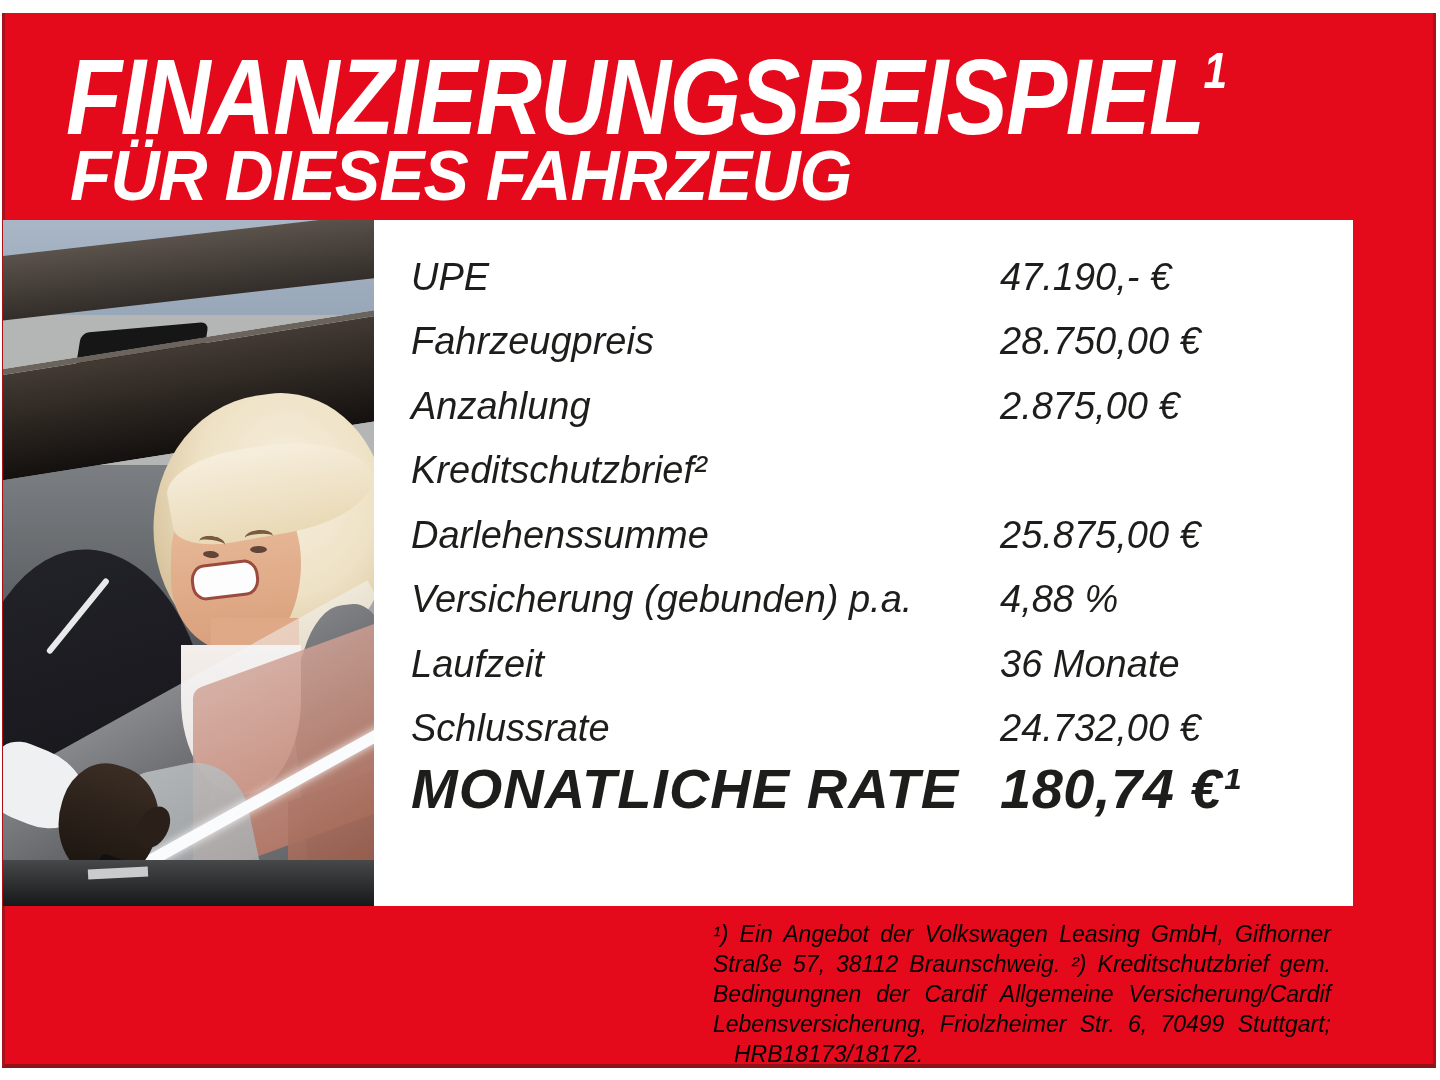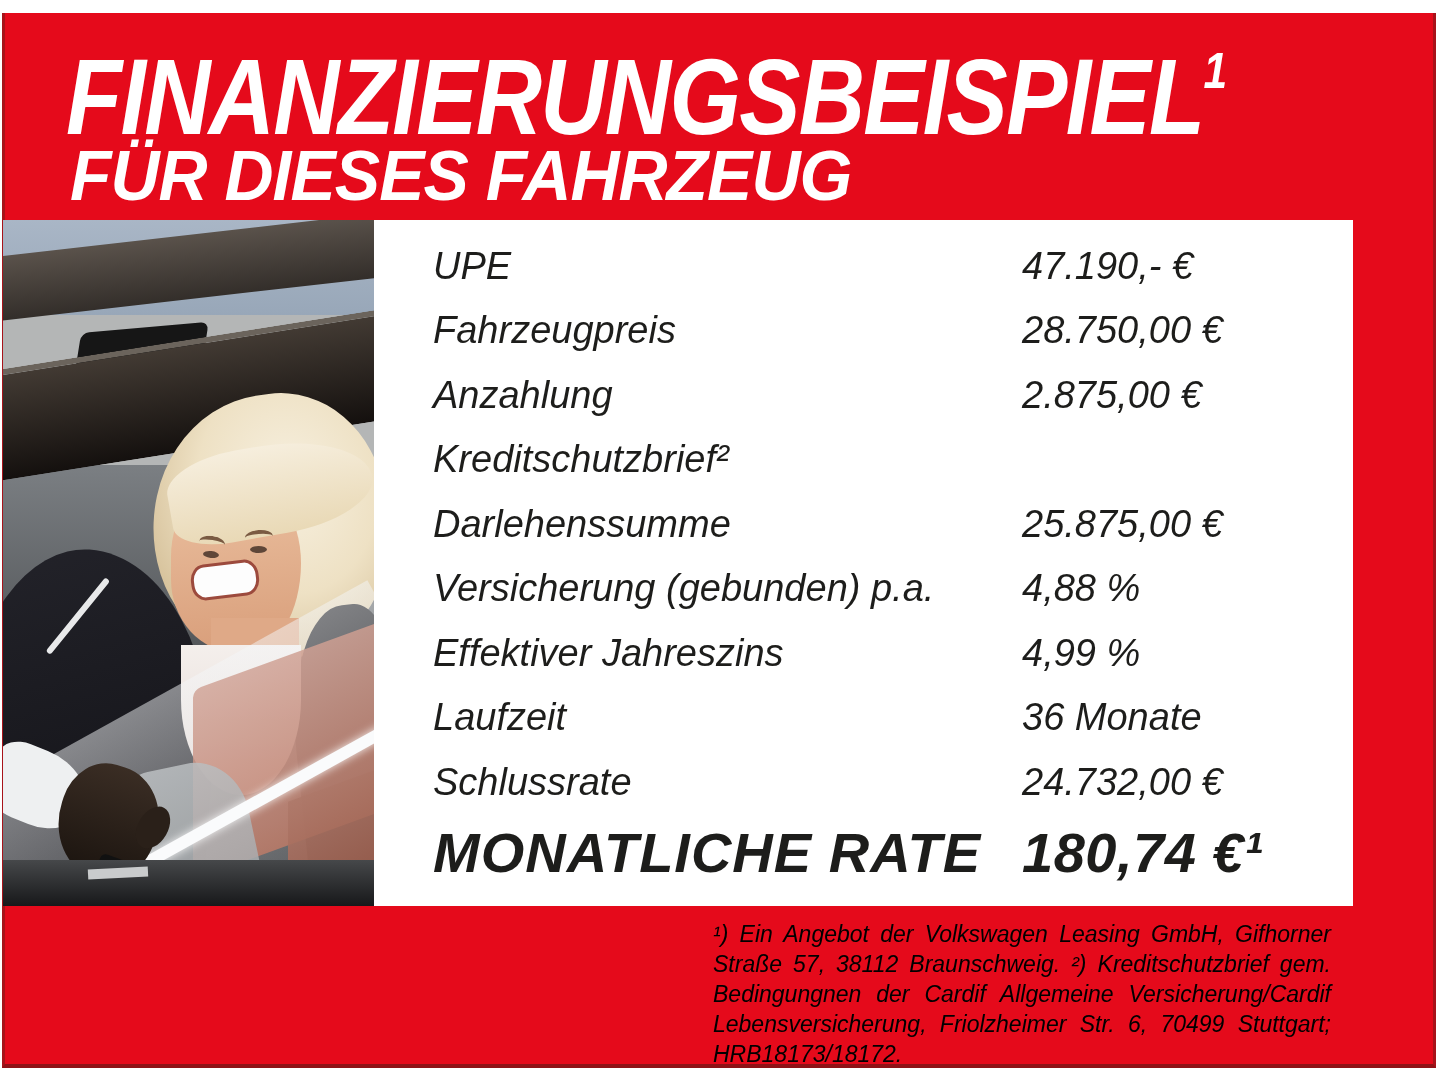--- a/index.html
+++ b/index.html
@@ -26,34 +26,34 @@
     font-size:70px;line-height:1;font-weight:bold;color:#ffffff;
     white-space:nowrap;letter-spacing:-1px;
   }
   .t2 .squeeze{display:inline-block;transform:scaleX(.97);transform-origin:0 50%;}
 
   
   .panel{
     position:absolute;left:369px;top:207px;width:979px;height:686px;
     background:#ffffff;box-sizing:border-box;padding-top:14px;
   }
-  .frow{height:64.5px;display:flex;align-items:center;padding-left:59px;
+  .frow{height:64.5px;display:flex;align-items:flex-end;padding-left:37px;
         font-size:38px;color:#1d1d1b;}
   .frow .lbl{width:553px;flex:none;white-space:nowrap;}
   .frow .val{white-space:nowrap;margin-left:36px;}
   .frow.rate{margin-top:6px;font-size:56px;font-weight:bold;letter-spacing:.5px;}
   .frow.rate .lbl{width:553px;letter-spacing:1px;}
 
   
   .footnote{
     position:absolute;left:708px;top:906px;width:618px;
     font-size:23px;line-height:30px;color:#000000;
   }
   .footnote .fl{text-align:justify;text-align-last:justify;}
-  .footnote .fl.last{text-align:right;text-align-last:left;}
+  .footnote .fl.last{text-align:right;text-align-last:left;margin-left:21px;}
 
   
   .photo{
     position:absolute;left:-2px;top:207px;width:371px;height:686px;overflow:hidden;
     background:linear-gradient(180deg,#8b9096 0%,#7c8084 35%,#55585b 62%,#3c3e41 100%);
   }
   .photo div{position:absolute;}
   .ph-sky{left:0;top:0;width:371px;height:140px;
     background:linear-gradient(180deg,#a9b6c6 0%,#90a0b2 100%);}
   .ph-street{left:0;top:95px;width:371px;height:150px;background:#b4b6b6;}
@@ -173,24 +173,20 @@
       </div>
     <div class="frow">
         <span class="lbl">Darlehenssumme</span>
         <span class="val">25.875,00 €</span>
       </div>
     <div class="frow">
         <span class="lbl">Versicherung (gebunden) p.a.</span>
         <span class="val">4,88 %</span>
       </div>
     <div class="frow">
-        <span class="lbl">Effektiver Jahreszins</span>
-        <span class="val">4,99 %</span>
-      </div>
-    <div class="frow">
         <span class="lbl">Laufzeit</span>
         <span class="val">36 Monate</span>
       </div>
     <div class="frow">
         <span class="lbl">Schlussrate</span>
         <span class="val">24.732,00 €</span>
       </div>
     <div class="frow rate">
         <span class="lbl">MONATLICHE RATE</span>
         <span class="val">180,74 €¹</span>

